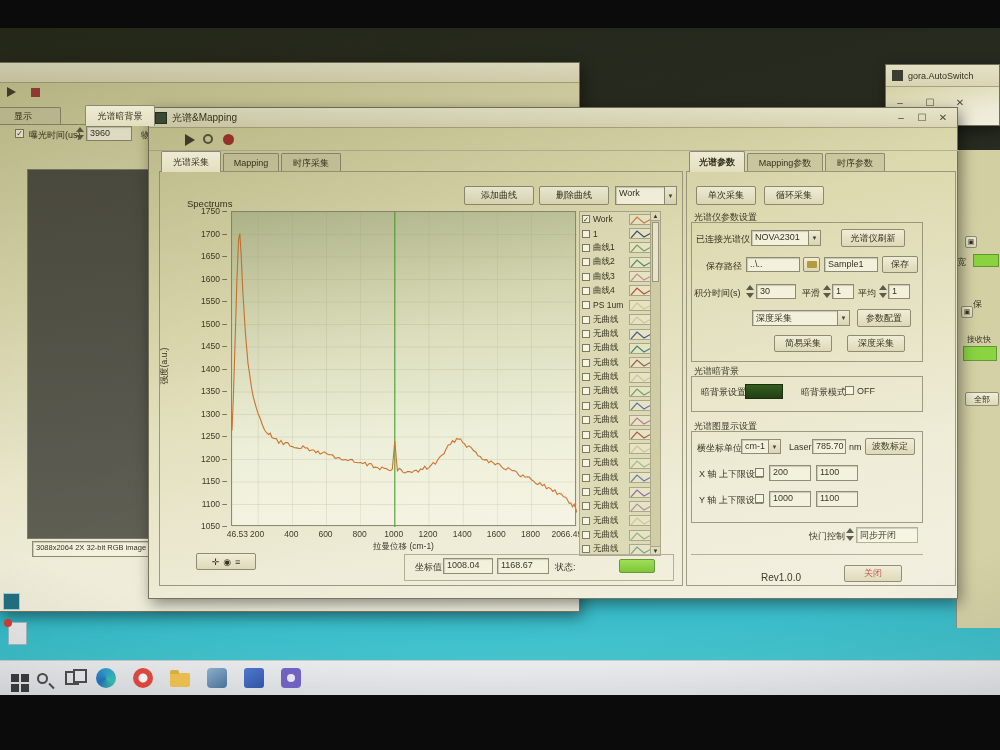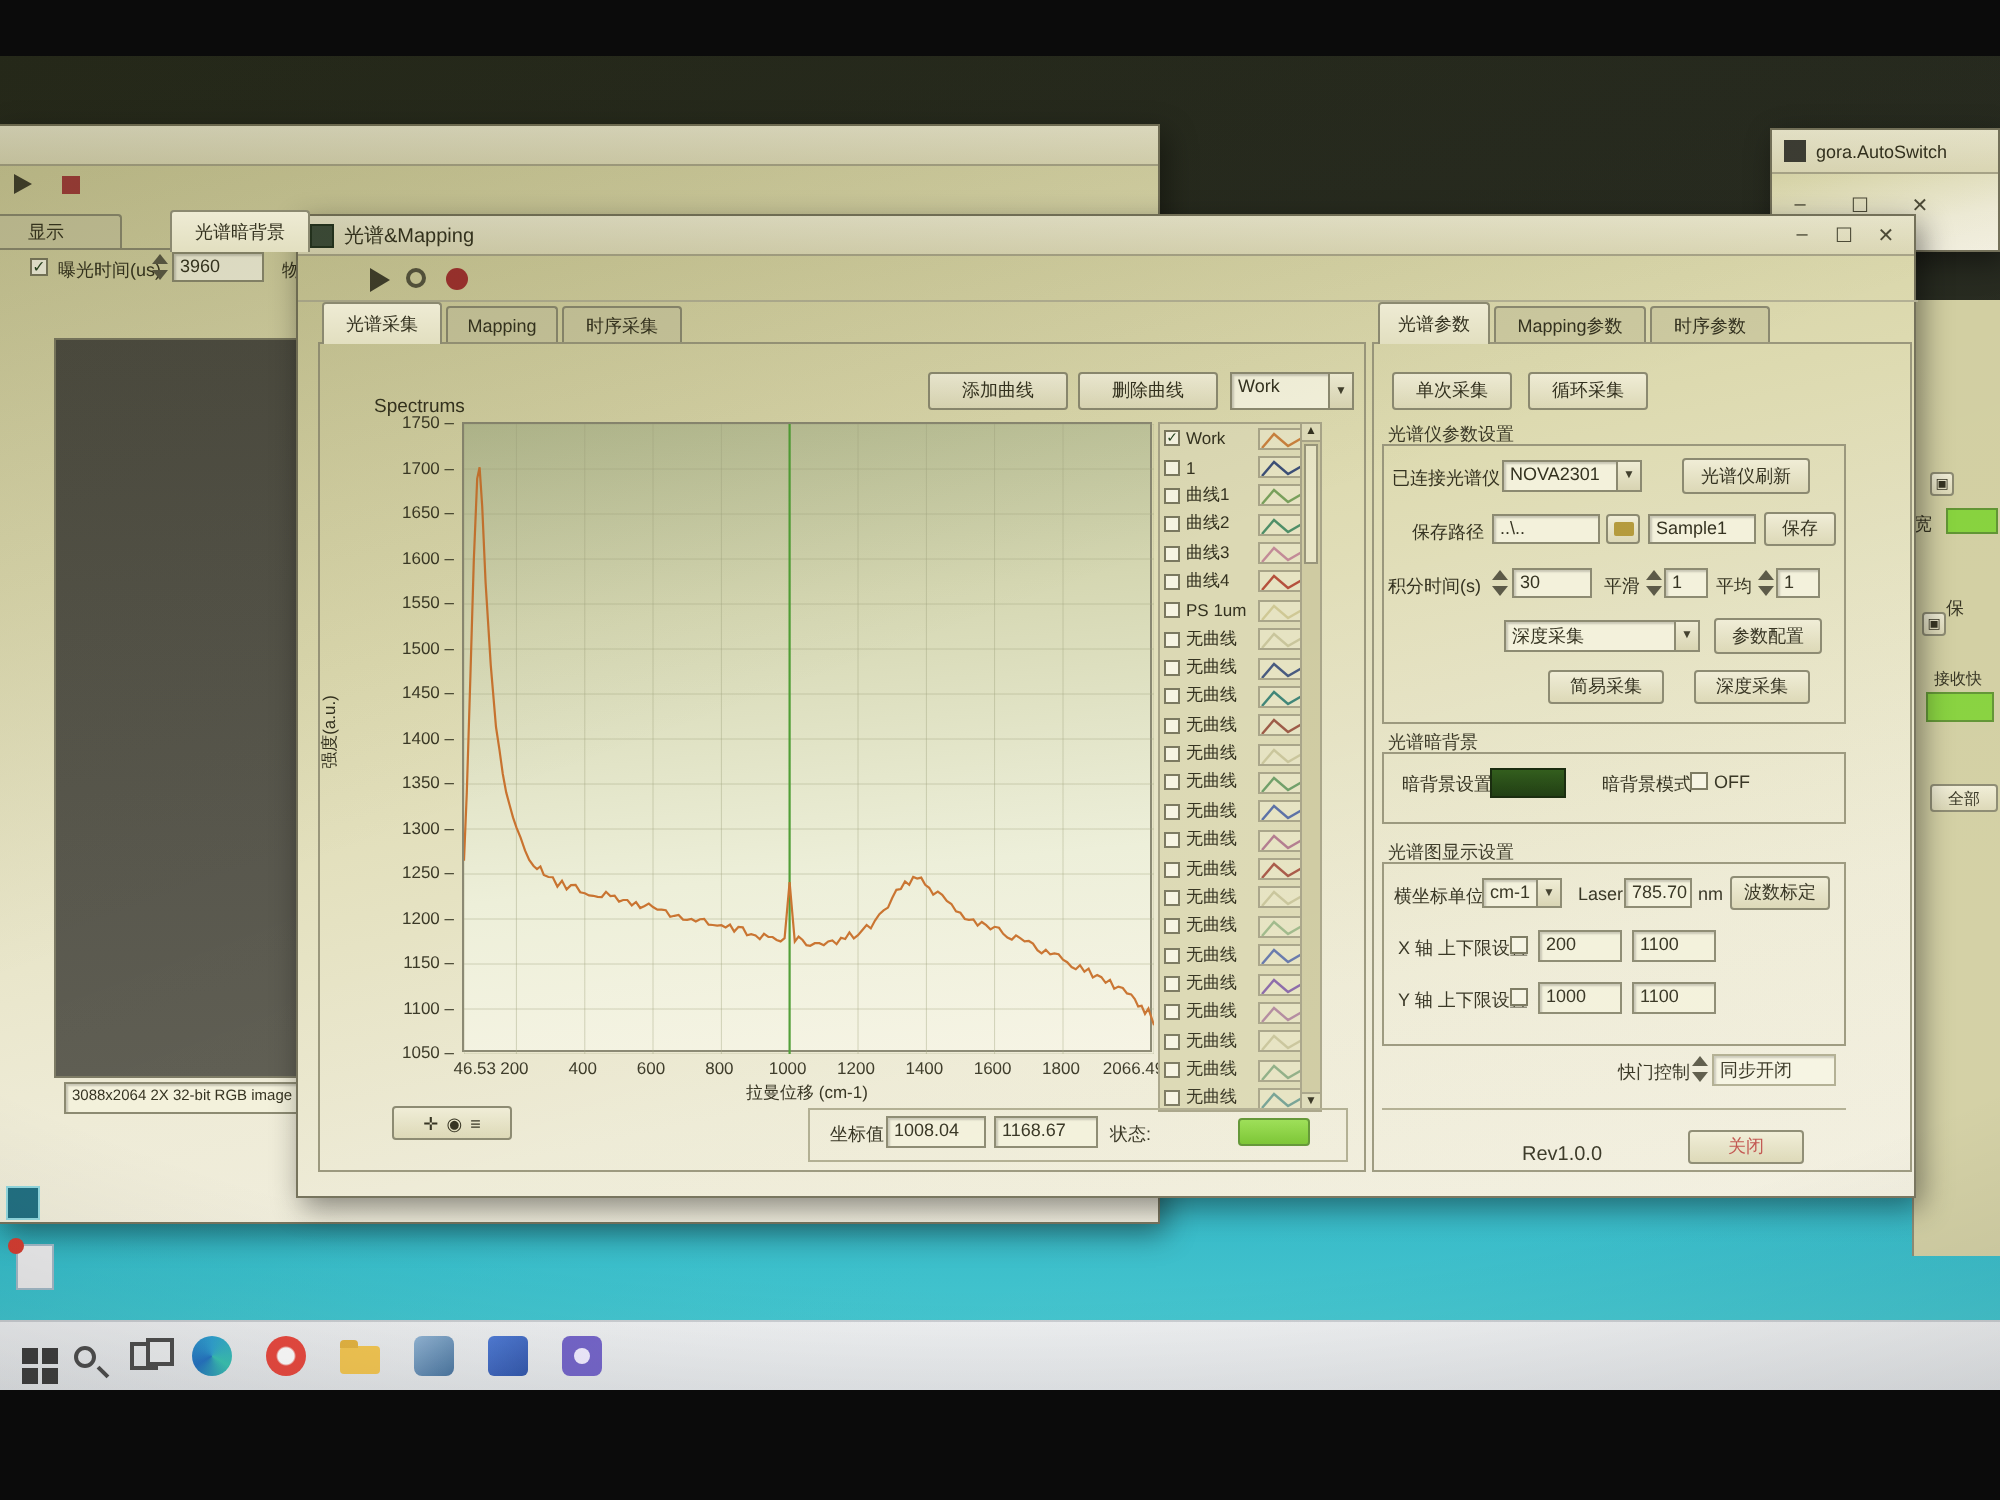--- a/index.html
+++ b/index.html
@@ -389,21 +389,21 @@
         <span style="font-size:9px;">≡</span>
       </div>
 
       <div class="gbox" style="left:255px;top:446px;width:270px;height:27px;border-color:#b0ad90;"></div>
       <span class="t" style="left:266px;top:453px;">坐标值</span>
       <span class="fld" style="left:294px;top:450px;width:50px;height:16px;">1008.04</span>
       <span class="fld" style="left:348px;top:450px;width:52px;height:16px;">1168.67</span>
       <span class="t" style="left:406px;top:453px;">状态:</span>
       <div style="position:absolute;left:470px;top:451px;width:36px;height:14px;background:linear-gradient(#9ade52,#78c42e);border:1px solid #5f9431;border-radius:2px;"></div>
 
-      <div class="tab active" style="left:540px;top:43px;width:56px;height:21px;">
+      <div class="tab active" style="left:540px;top:43px;width:56px;height:21px;font-weight:bold;">
           <span>光谱参数</span>
         </div>
       <div class="tab" style="left:598px;top:45px;width:76px;height:19px;">
           <span>Mapping参数</span>
         </div>
       <div class="tab" style="left:676px;top:45px;width:60px;height:19px;">
           <span>时序参数</span>
         </div>
       <div class="gbox" style="left:537px;top:63px;width:270px;height:415px;"></div>
 

